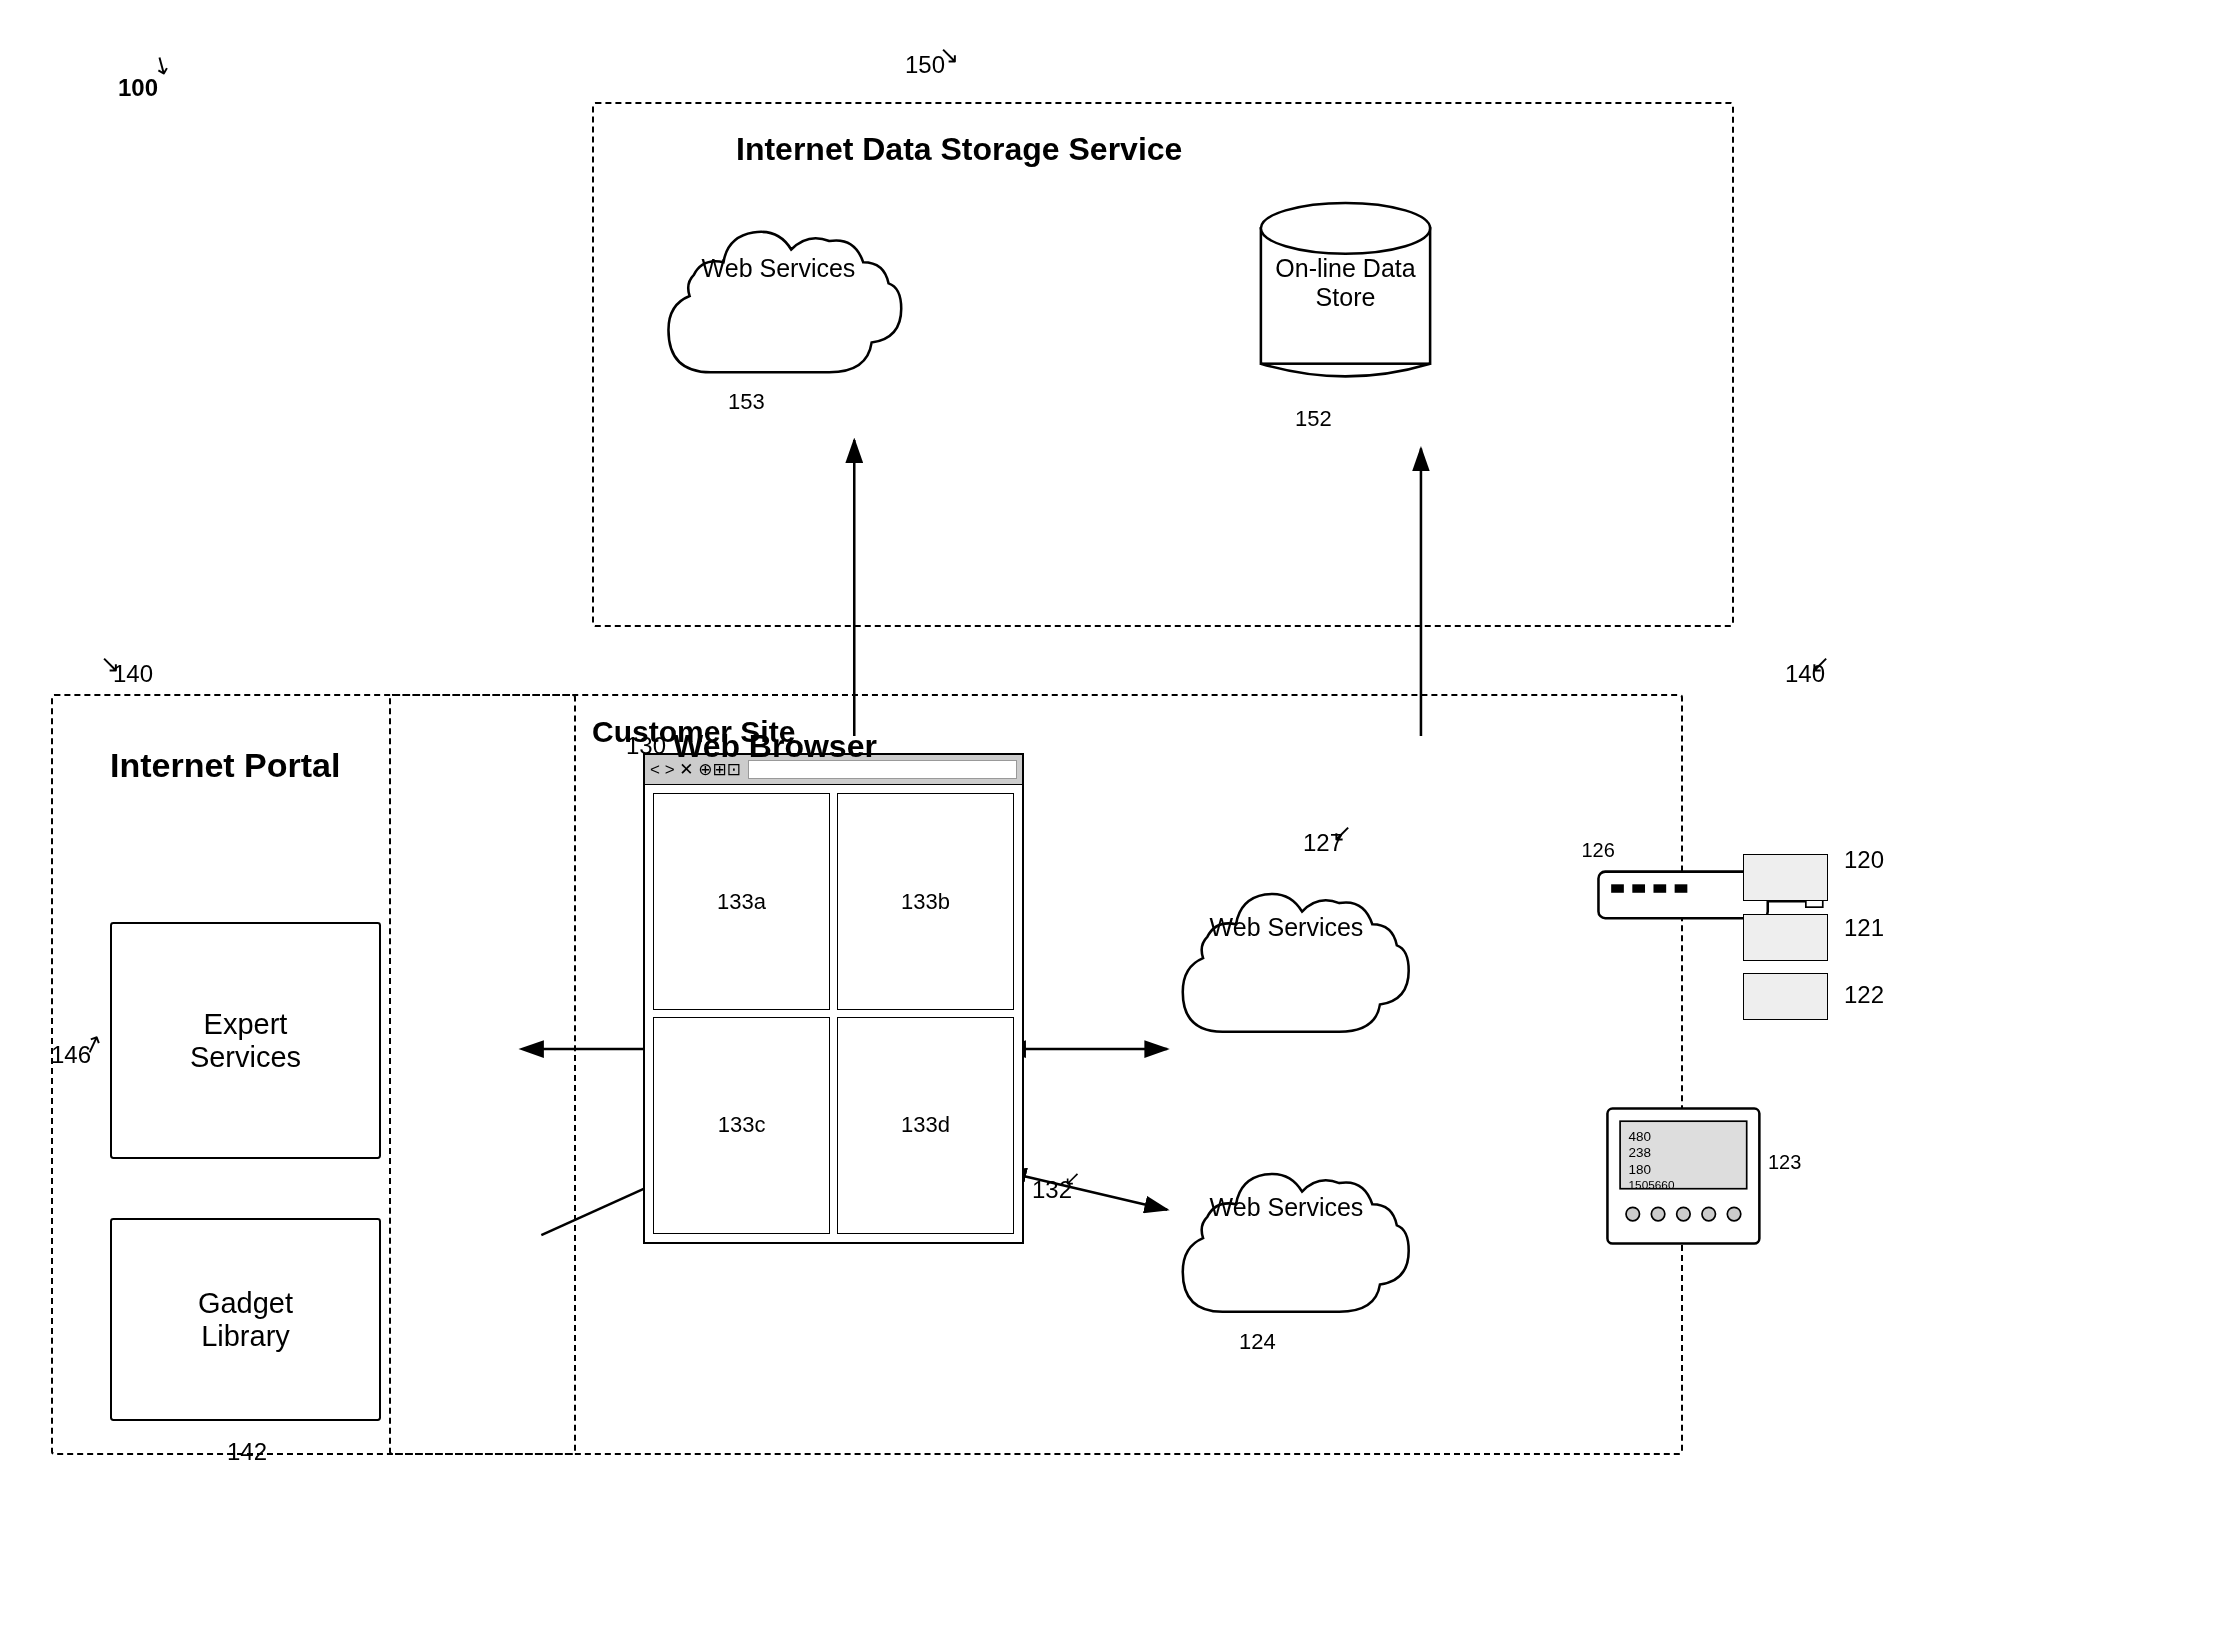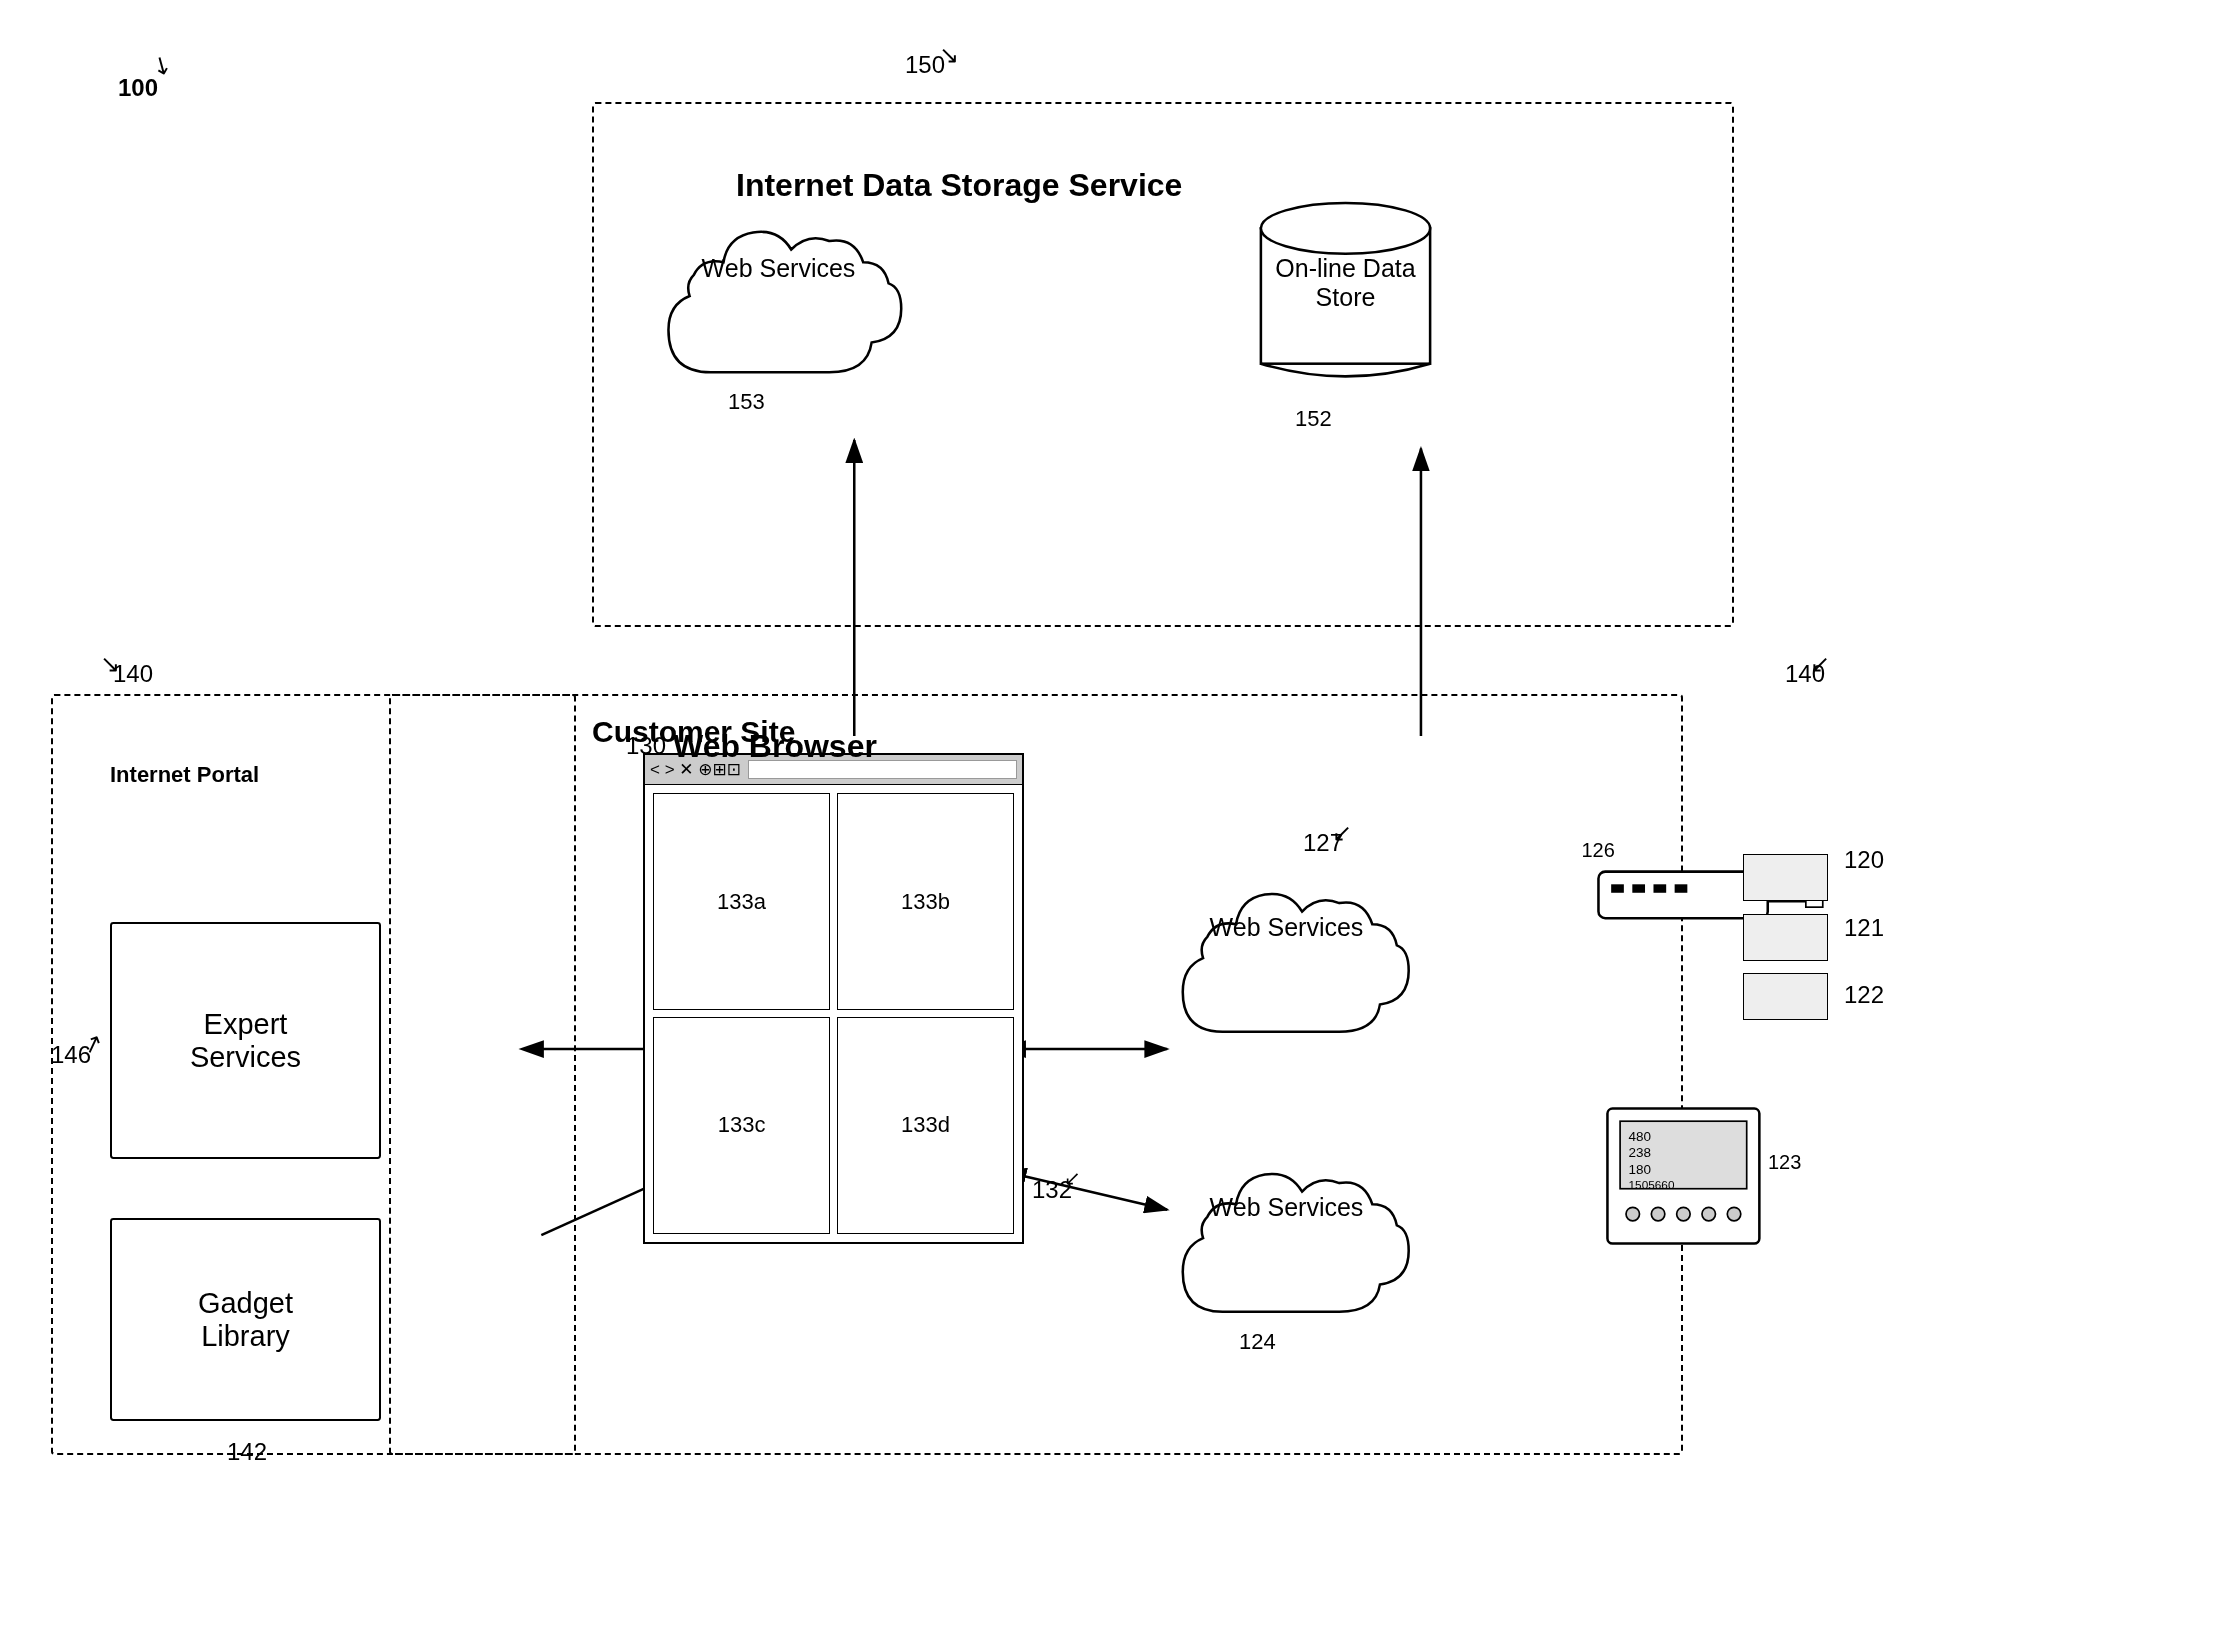--- a/index.html
+++ b/index.html
@@ -131,21 +131,21 @@
 
   <div class="label label-bold" style="left:118px; top:74px;">100</div>
   <div style="position:absolute; left:152px; top:51px; font-size:24px; transform:rotate(30deg);">↘</div>
 
   <div class="dashed-box" style="left:592px; top:102px; width:1142px; height:525px;">
   </div>
 
   <div class="label" style="left:905px; top:51px;">150</div>
   <div style="position:absolute; left:939px; top:41px; font-size:24px;">↘</div>
 
-  <div class="label label-bold" style="left:736px; top:131px; font-size:32px; font-weight:bold;margin-top:36px;">Internet Data Storage Service</div>
+  <div class="label label-bold" style="left:736px; top:131px; font-size:32px; font-weight:bold;">Internet Data Storage Service</div>
 
   <div class="cloud-container" style="left:643px; top:186px;">
     <svg width="271" height="237" viewBox="0 0 320 280">
 
       <path d="M80,220 Q30,220 30,170 Q30,140 55,130 Q50,115 60,105 Q70,85 95,90 Q100,60 130,55 Q160,50 175,75 Q195,55 220,65 Q250,60 260,90 Q285,90 290,115 Q305,120 305,145 Q305,180 270,185 Q265,220 220,220 Z" fill="white" stroke="#000" stroke-width="3"></path>
     </svg>
     <div style="position:absolute; top:68px; left:51px; text-align:center; font-size:25px; font-weight:normal; width:169px;">
       <span>Web Services</span>
     </div>
     <div style="position:absolute; top:203px; left:85px; font-size:22px;">
@@ -279,21 +279,21 @@
       <circle cx="100" cy="135" r="8" fill="#ccc" stroke="#000" stroke-width="2"></circle>
       <circle cx="130" cy="135" r="8" fill="#ccc" stroke="#000" stroke-width="2"></circle>
       <circle cx="160" cy="135" r="8" fill="#ccc" stroke="#000" stroke-width="2"></circle>
     </svg>
     <div style="position:absolute; top:51px; left:169px; font-size:20px;">123</div>
   </div>
 
   <div class="dashed-box" style="left:51px; top:694px; width:525px; height:761px;">
   </div>
 
-  <div class="label label-bold" style="left:110px; top:762px; font-size:22px; font-weight:bold;">Internet Portal</div>
+  <div class="label label-bold" style="left:110px; top:746px; font-size:34px; font-weight:bold;">Internet Portal</div>
 
   <div class="label" style="left:66px; top:660px;margin-left:47px;">140</div>
   <div style="position:absolute; left:100px; top:650px; font-size:24px;">↘</div>
 
   <div class="solid-box" style="left:110px; top:922px; width:271px; height:237px; font-size:29px;">
     <div>
       <span>Expert<br>Services</span>
     </div>
   </div>
 

